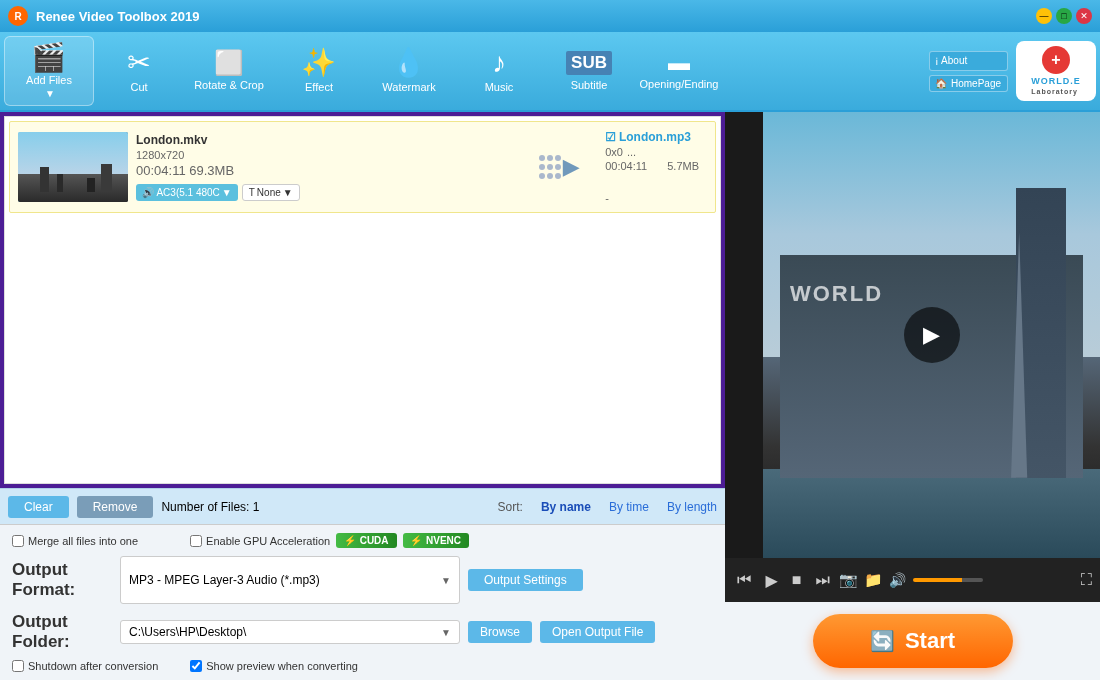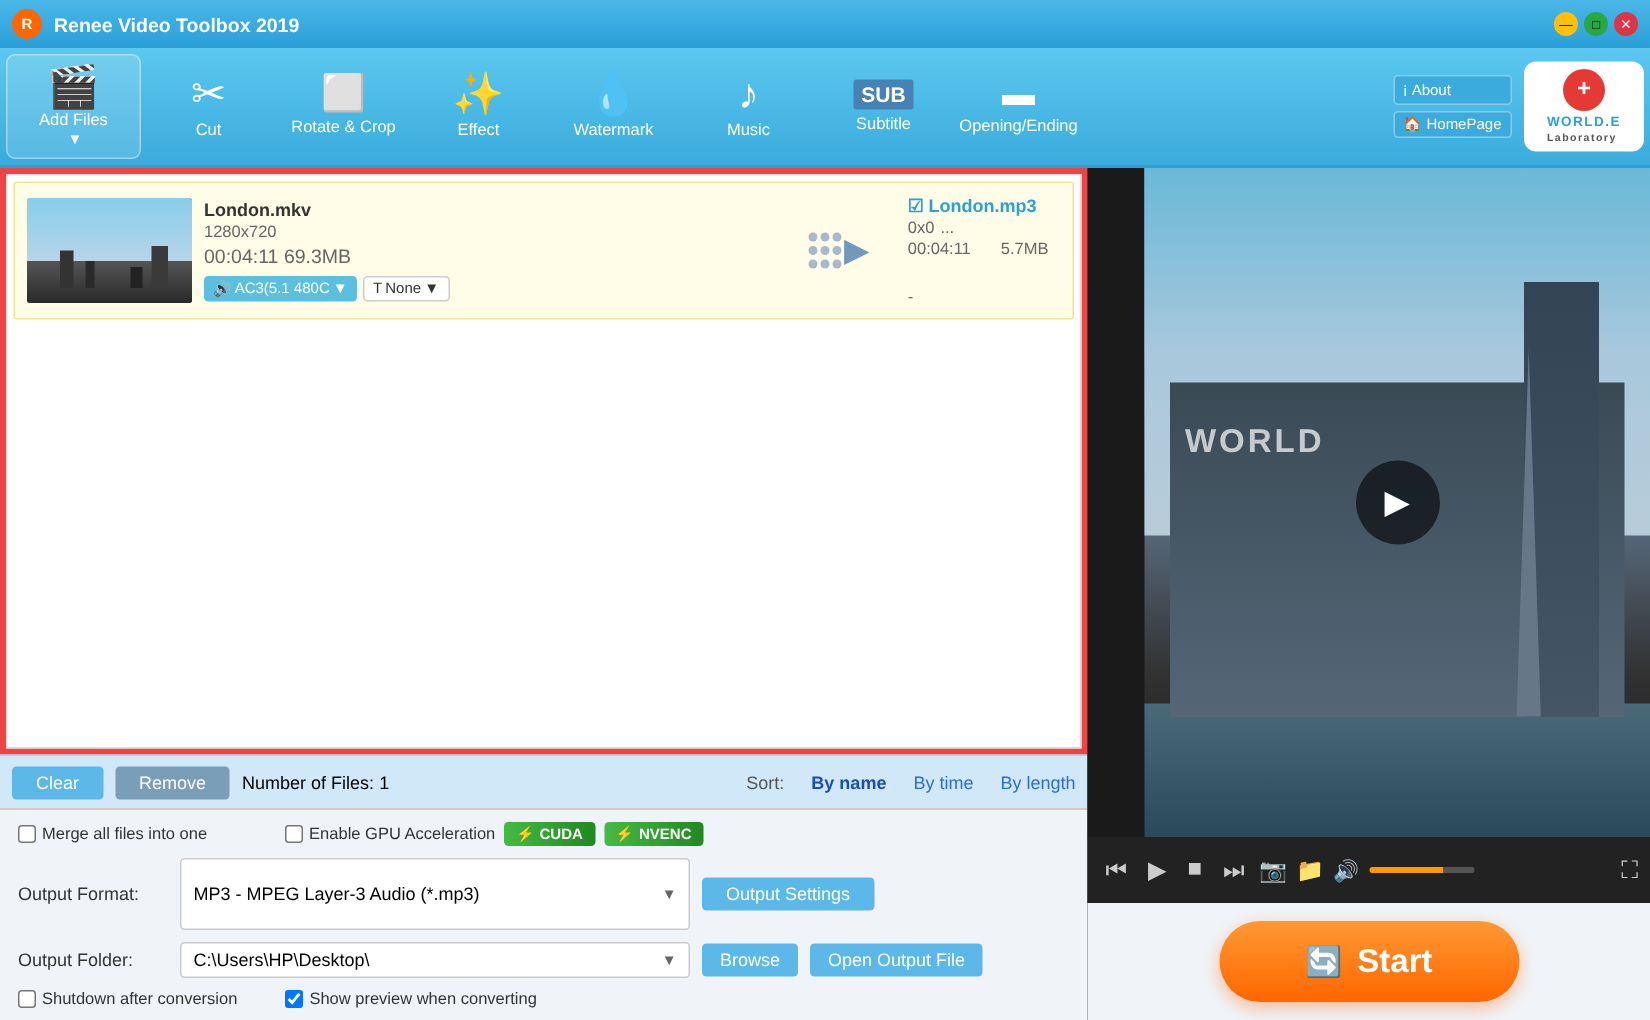--- a/index.html
+++ b/index.html
@@ -106,21 +106,21 @@
 
     
     .main-content {
       display: flex;
       height: calc(680px - 32px - 80px);
     }
 
     
     .left-panel {
       width: 725px;
-      background: #ef4444;
+      background: #4c1d95;
       display: flex;
       flex-direction: column;
     }
 
     
     .file-list-area {
       flex: 1;
       background: #fff;
       border: 1px solid #ddd;
       margin: 4px;
@@ -286,21 +286,21 @@
       padding: 2px 8px;
       font-size: 10px;
       font-weight: bold;
       display: flex; align-items: center; gap: 3px;
     }
     .output-format-row {
       display: flex;
       align-items: center;
       gap: 8px;
     }
-    .output-label { font-size: 12px; color: #333; font-weight: 400; width: 100px; }
+    .output-label { font-size: 17px; color: #333; font-weight: 700; width: 100px; }
     .format-select {
       flex: 1;
       background: white;
       border: 1px solid #ccc;
       border-radius: 3px;
       padding: 16px 8px;
       font-size: 12px;
       cursor: pointer;
       display: flex;
       align-items: center;
@@ -518,21 +518,21 @@
   </div>
   <div class="toolbar-item">
     <span class="toolbar-icon">💧</span>
     <span>Watermark</span>
   </div>
   <div class="toolbar-item">
     <span class="toolbar-icon">♪</span>
     <span>Music</span>
   </div>
   <div class="toolbar-item">
-    <div style="background:#4682b4;color:white;padding:2px 5px;border-radius:2px;font-size:14px;font-weight:bold;">SUB</div>
+    <div style="background:#4682b4;color:white;padding:2px 5px;border-radius:2px;font-size:17px;font-weight:bold;">SUB</div>
     <span>Subtitle</span>
   </div>
   <div class="toolbar-item">
     <span class="toolbar-icon" style="font-size:22px">▬</span>
     <span>Opening/Ending</span>
   </div>
 
   <div class="toolbar-right">
     <div class="about-home">
       <button class="about-btn">

